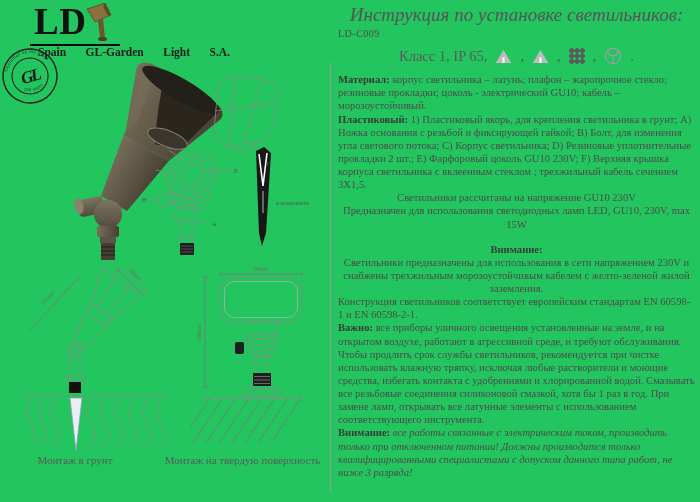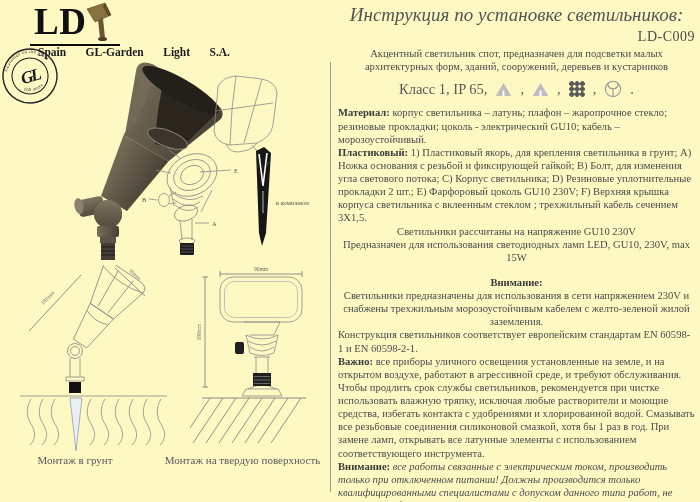--- a/index.html
+++ b/index.html
@@ -1,35 +1,35 @@
 <!DOCTYPE html>
 <html><head>
 <meta charset="utf-8">
 <style>
   html,body{margin:0;padding:0;background:#fff;}
-  #page{position:relative;width:700px;height:502px;background:#fef9c3;overflow:hidden;
+  #page{position:relative;width:700px;height:502px;background:#22c55e;overflow:hidden;
         font-family:"Liberation Serif","DejaVu Serif",serif;color:#4c4c4c;}
   
   #brand-wrap{position:absolute;left:30px;top:0;}
   .brand{display:flex;align-items:baseline;border-bottom:2.5px solid #0a0a0a;
          width:fit-content;padding:0 8px 0 4px;}
   .brand .word{font-size:37px;font-weight:bold;color:#111;letter-spacing:.5px;line-height:44px;}
   .brand svg{align-self:flex-end;margin:0 -2px 1px -2px;}
   .brand-sub{display:flex;justify-content:space-between;width:192px;margin:0 0 0 8px;
              font-size:11.5px;font-weight:bold;color:#1a1a1a;}
   #stamp{position:absolute;left:0px;top:46px;width:60px;height:60px;transform:rotate(-16deg);}
   
   .absvg{position:absolute;}
   .caption{position:absolute;font-size:11px;color:#5a5a5a;text-align:center;}
   #divider{position:absolute;left:330px;top:62px;width:1px;height:430px;background:#9a9a9a;}
   
   #rc{position:absolute;left:338px;top:4px;width:357px;}
   #rc p{margin:0;font-size:10.6px;line-height:1.24;}
   #rc .title{font-size:19px;font-style:italic;text-align:center;color:#555;line-height:1.2;}
-  #rc .model{font-size:14px;text-align:right;letter-spacing:.5px;margin-top:1px;}
+  #rc .model{font-size:10px;text-align:left;letter-spacing:.5px;margin-top:1px;}
   #rc .desc{text-align:center;margin-top:2px;}
   .class-line{display:flex;justify-content:center;align-items:center;gap:8px;
               font-size:14.5px;color:#5a5a5a;margin:7px 0 8px 0;}
   .class-line svg{display:block;}
   #rc b{color:#3a3a3a;}
   .center{text-align:center;}
   .mt10{margin-top:10px;} .mt12{margin-top:12px;text-align:center;}
   .warnhead{font-weight:bold;text-align:center;margin-top:12px !important;color:#3a3a3a;}
   .it{font-style:italic;}
   
@@ -216,21 +216,20 @@
     <text class="dim" x="71" y="6" text-anchor="middle">90mm</text>
     <text class="dim" text-anchor="middle" transform="translate(11,67) rotate(-90)">180mm</text>
   </svg>
   <div class="caption" style="left:160px;top:454px;width:165px;">Монтаж на твердую поверхность</div>
 
   <div id="divider"></div>
 
   <div id="rc">
     <p class="title">Инструкция по установке светильников:</p>
     <p class="model">LD-C009</p>
-    <p class="desc">Акцентный светильник спот, предназначен для подсветки малых архитектурных форм, зданий, сооружений, деревьев и кустарников</p>
 
     <div class="class-line">
       <span>Класс 1,  IP 65,</span>
       <svg width="17" height="15" viewBox="0 0 17 15">
         <polygon points="8.5,1 16.3,14 0.7,14" fill="#bdbdbd"></polygon>
           <rect x="7.5" y="8.5" width="2" height="5.5" fill="#fff"></rect>
       </svg>
       <span>,</span>
       <svg width="17" height="15" viewBox="0 0 17 15">
         <polygon points="8.5,1 16.3,14 0.7,14" fill="#bdbdbd"></polygon>

